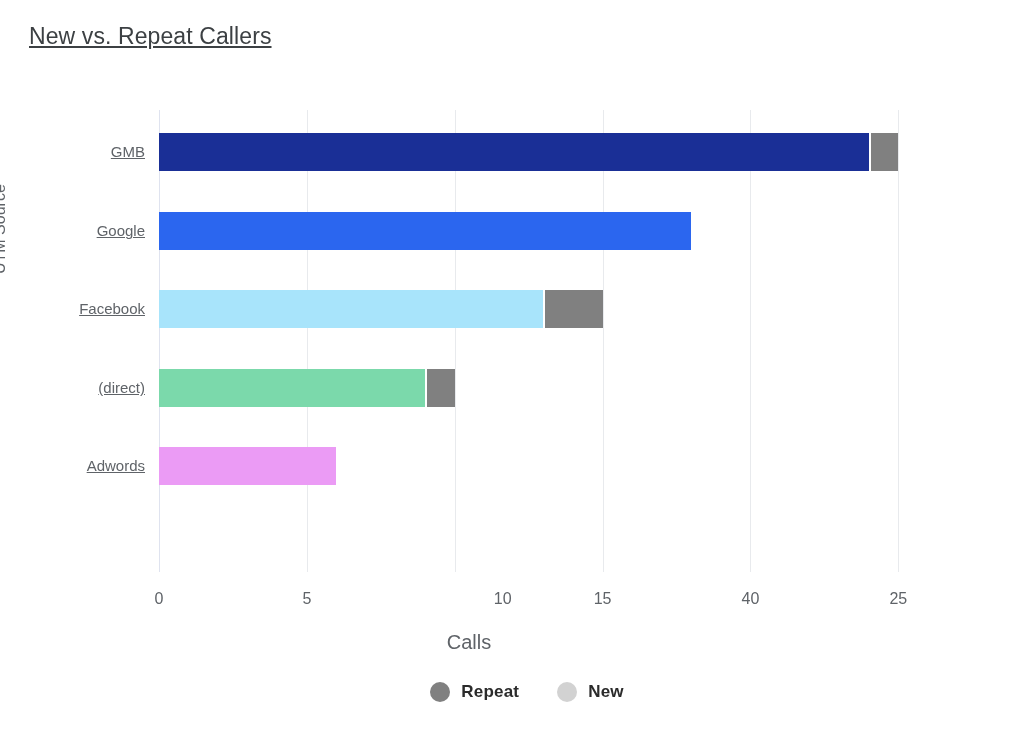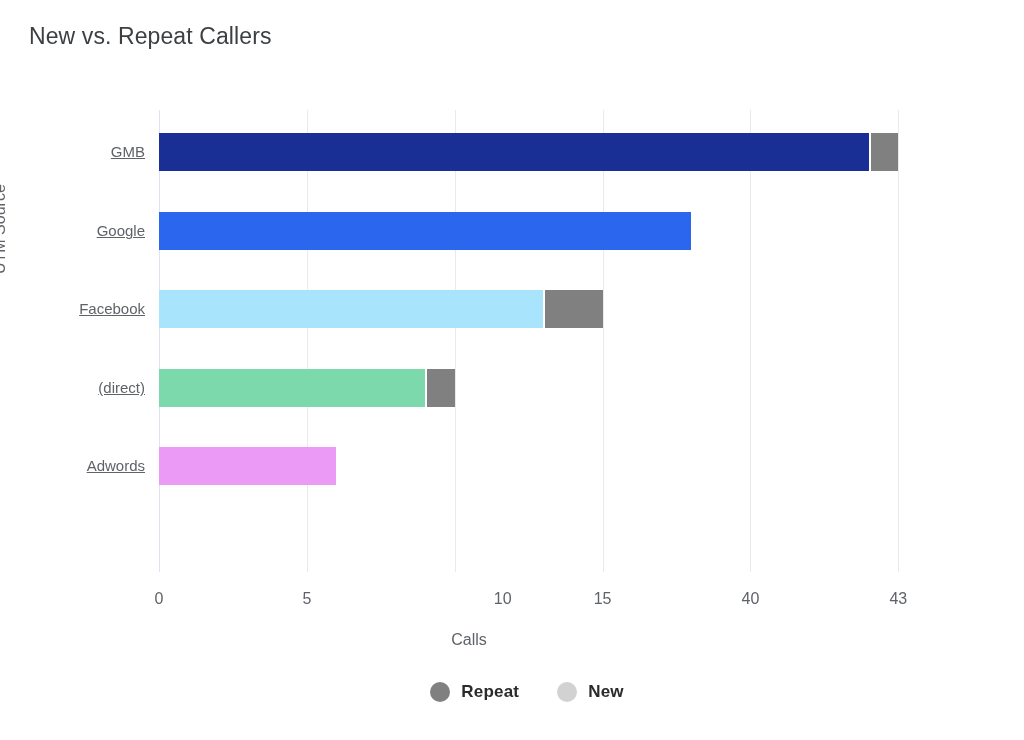--- a/index.html
+++ b/index.html
@@ -19,20 +19,21 @@
   
   #chart-title {
     position: absolute;
     left: 29px;
     top: 23px;
     font-size: 23px;
     font-weight: 400;
     color: #3c4043;
     letter-spacing: 0.1px;
     white-space: nowrap;
+    text-decoration: underline;
   }
 
   
   #plot-area {
     position: absolute;
     left: 159px;
     top: 110px;
     width: 763px;
     height: 462px;
   }
@@ -102,21 +103,21 @@
     white-space: nowrap;
   }
   #x-axis-title {
     position: absolute;
     top: 631px;
     left: 0;
     width: 860px;
     text-align: center;
     padding-left: 78px;
     box-sizing: border-box;
-    font-size: 16px;
+    font-size: 20px;
     color: #5f6368;
   }
 
   
   #x-ticks {
     position: absolute;
     left: 159px;
     top: 590px;
     width: 763px;
     height: 22px;
@@ -207,21 +208,21 @@
     <div class="bar-seg" style="width: 177.442px; background: rgb(235, 155, 245);"></div>
   </div>
 </div>
 
 <div id="x-ticks">
   <div class="x-tick" style="left:0px;">0</div>
   <div class="x-tick" style="left: 147.868px;">5</div>
   <div class="x-tick" style="left: 295.736px; margin-left: 48px;">10</div>
   <div class="x-tick" style="left: 443.605px;">15</div>
   <div class="x-tick" style="left: 591.473px;">40</div>
-  <div class="x-tick" style="left: 739.341px;">43</div>
+  <div class="x-tick" style="left: 739.341px;">25</div>
 </div>
 
 <div id="x-axis-title">Calls</div>
 
 <div id="legend">
   <div class="legend-item">
     <span class="legend-swatch" style="background:#808080;"></span>
     <span class="legend-label">Repeat</span>
   </div>
   <div class="legend-item">

